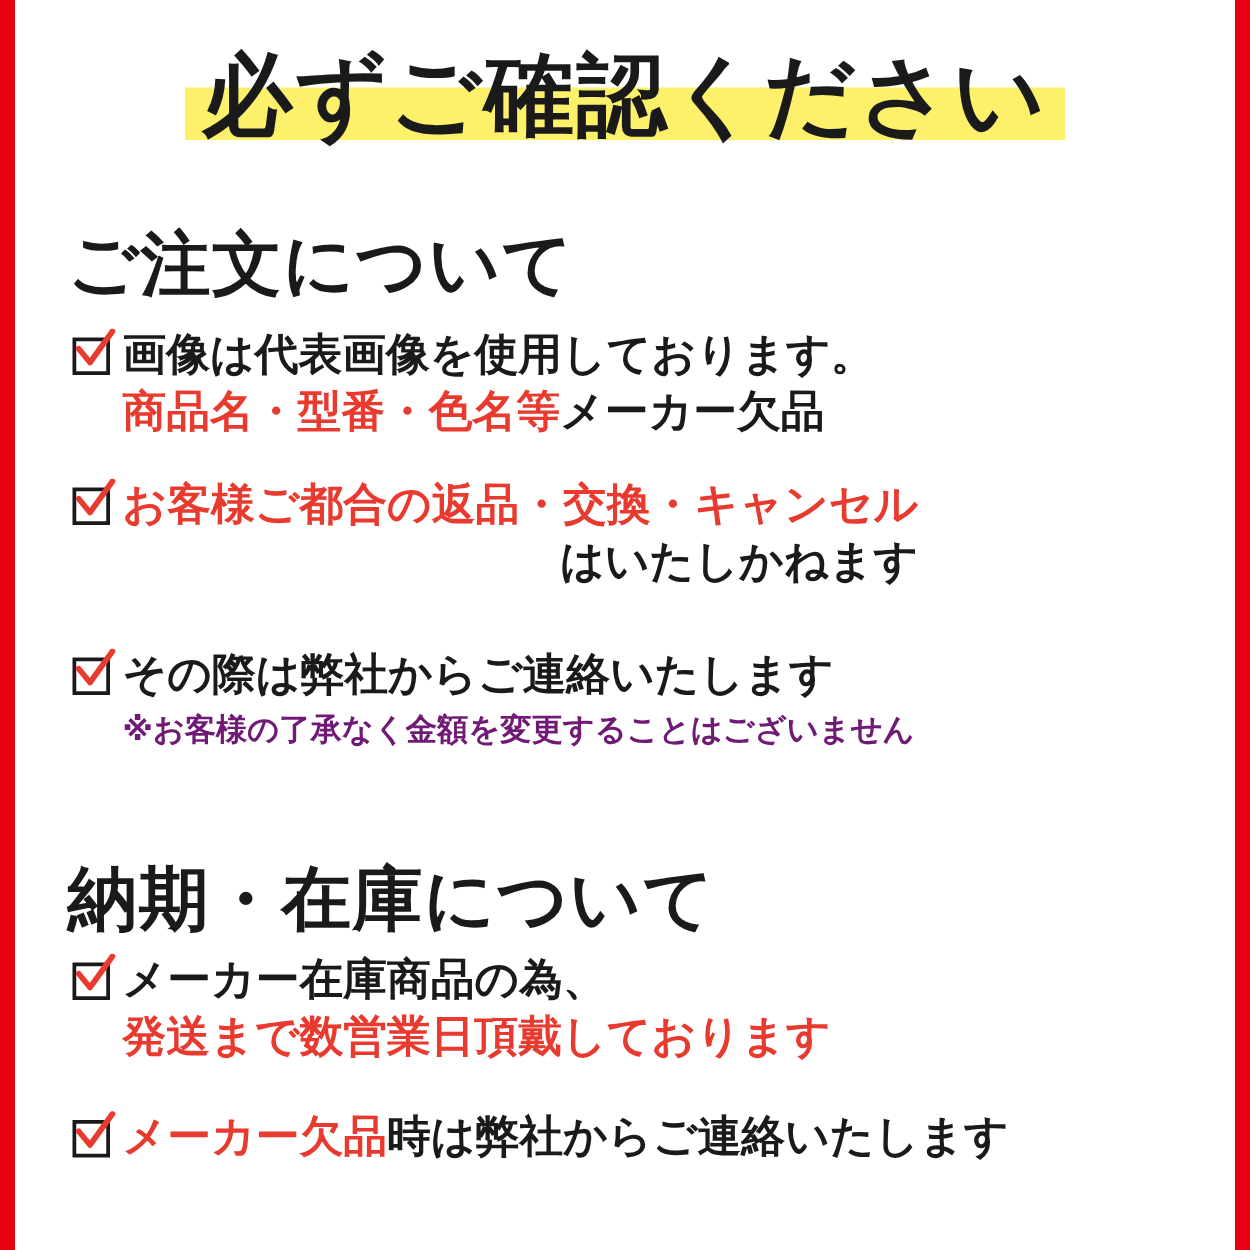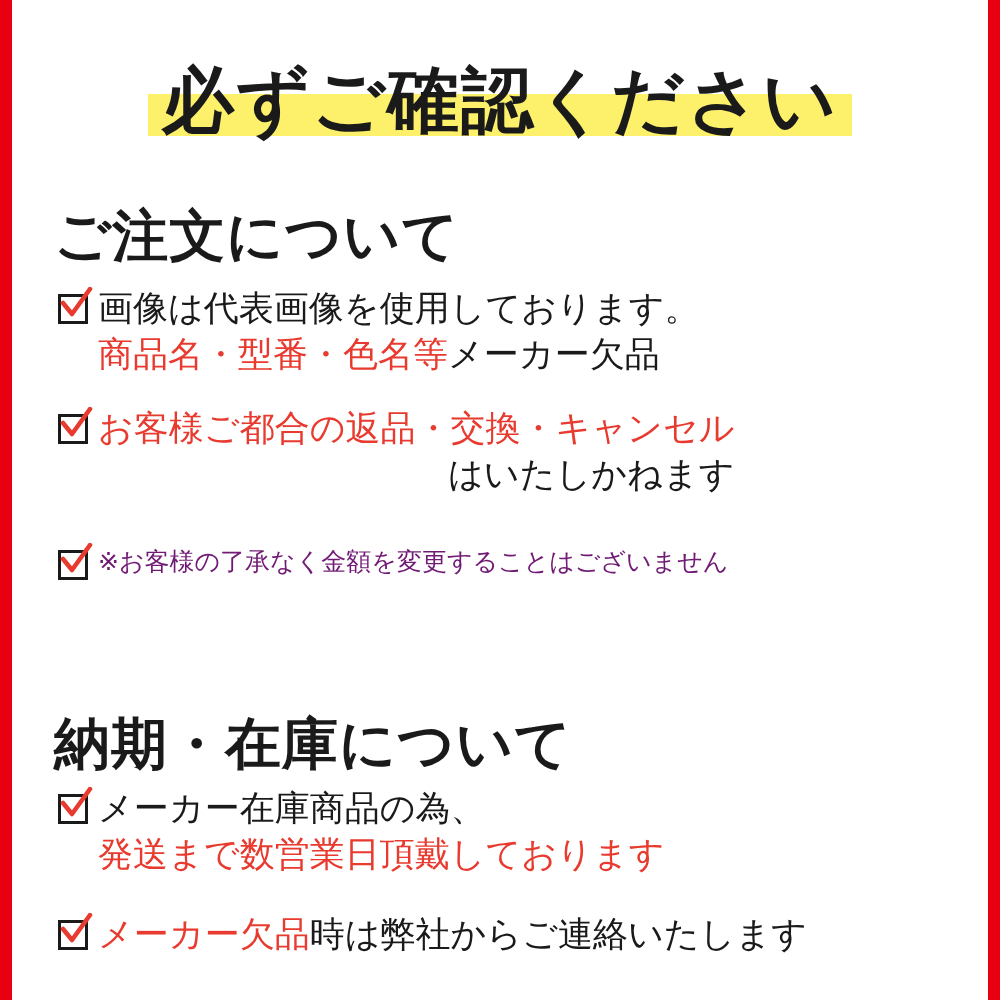--- a/index.html
+++ b/index.html
@@ -21,21 +21,20 @@
     border-left: 12px solid #e60012;
     border-right: 12px solid #e60012;
     background: #ffffff;
   }
   .inner {
     position: absolute;
     left: 0;
     top: 0;
     width: 976px;
     height: 832px;
-    margin-top: 24px;
   }
 
   
   .title-wrap {
     position: absolute;
     left: 0;
     top: 34px;
     width: 976px;
     text-align: center;
   }
@@ -104,20 +103,21 @@
     left: 3px;
     top: -5px;
     width: 34px;
     height: 34px;
   }
   .lines {
     font-size: 35px;
     line-height: 1.30;
     letter-spacing: 0px;
     white-space: nowrap;
+    font-weight: bold;
   }
   .lines .ln { display: block; }
   .black { color: #1a1a1a; }
   .red { color: #e83a2e; }
   .note {
     display: block;
     font-size: 25px;
     color: #701a75;
     line-height: 1.25;
     letter-spacing: 0px;
@@ -173,20 +173,21 @@
     </div>
 
     <div class="item" id="item-3">
       <span class="check">
         <span class="box"></span>
         <svg class="tick" viewBox="0 0 34 34" aria-hidden="true">
           <path d="M4 16 L13 27 L31 2" fill="none" stroke="#e83a2e" stroke-width="4.5" stroke-linecap="round" stroke-linejoin="round"></path>
         </svg>
       </span>
       <span class="lines">
+        <span class="ln black">その際は弊社からご連絡いたします</span>
         <span class="note">※お客様の了承なく金額を変更することはございません</span>
       </span>
     </div>
 
     <div class="section-head" id="head-stock">納期・在庫について</div>
 
     <div class="item" id="item-4">
       <span class="check">
         <span class="box"></span>
         <svg class="tick" viewBox="0 0 34 34" aria-hidden="true">

